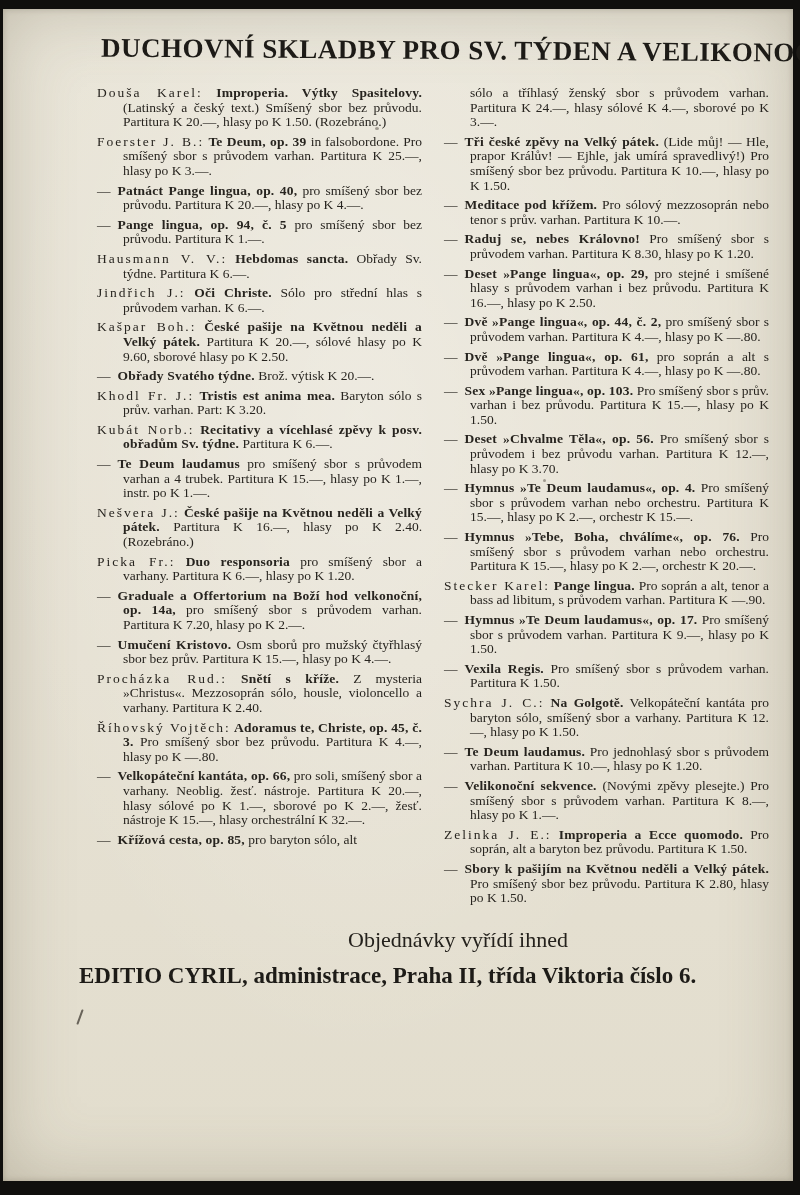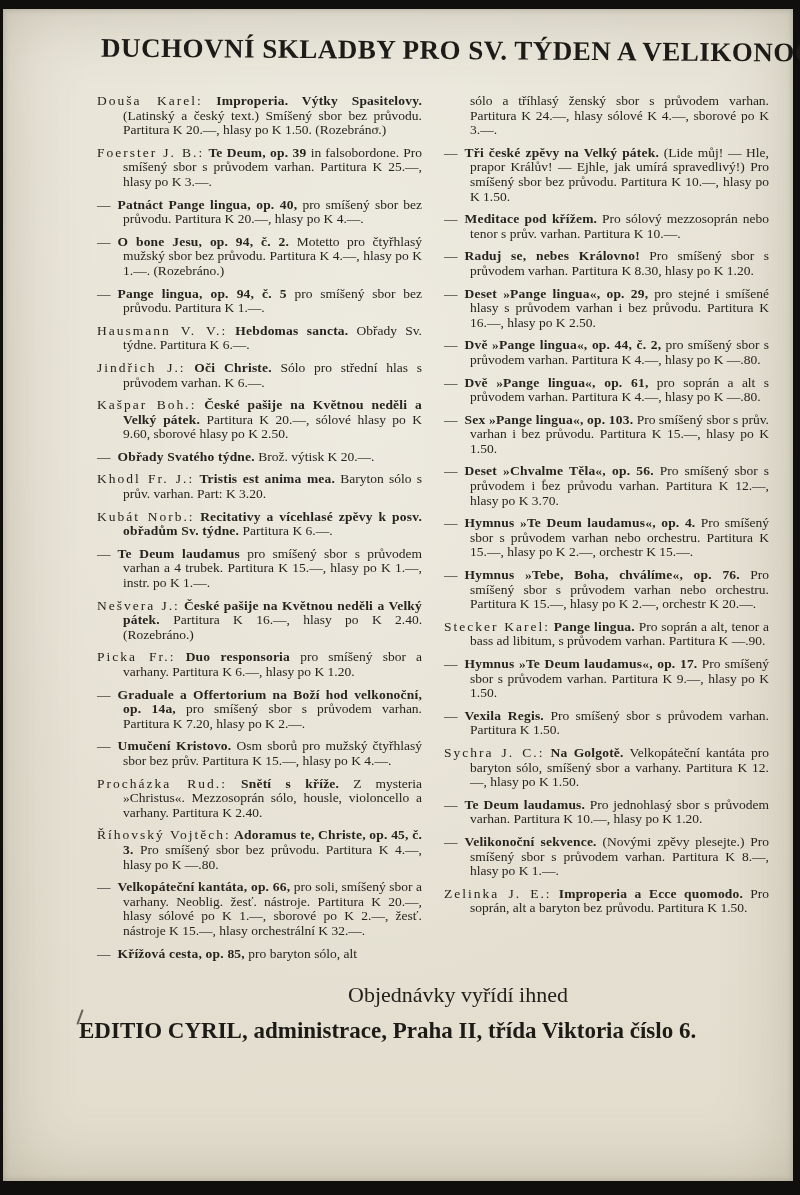--- a/index.html
+++ b/index.html
@@ -29,21 +29,21 @@
     transform:rotate(0.4deg);
     color:#1d1b17;
   }
   .columns {
     display:grid;
     grid-template-columns:1fr 1fr;
     column-gap:22px;
   }
   .col { font-size:13.5px; line-height:14.6px; }
   .entry {
-    margin:8px 0 5px 0;
+    margin:0 0 5px 0;
     padding-left:26px;
     text-indent:-26px;
     text-align:justify;
   }
   .entry.cont { text-indent:0; }
   .entry .author { letter-spacing:2px; }
   .entry .dash { margin-right:7px; }
   .entry b { letter-spacing:0.2px; }
   .footer { margin-top:16px; }
   .footer-line1 {
@@ -83,21 +83,20 @@
 <body>
 
 <div class="paper">
   <div class="content">
     <h1 class="page-title">DUCHOVNÍ SKLADBY PRO SV. TÝDEN A VELIKONOCE.</h1>
     <div class="columns">
       <div class="col">
           <p class="entry"><span class="author">Douša Karel:</span> <b>Improperia. Výtky Spasitelovy.</b> <span>(Latinský a český text.) Smíšený sbor bez průvodu. Partitura K 20.—, hlasy po K 1.50. (Rozebráno.)</span></p>
           <p class="entry"><span class="author">Foerster J. B.:</span> <b>Te Deum, op. 39</b> <span>in falsobordone. Pro smíšený sbor s průvodem varhan. Partitura K 25.—, hlasy po K 3.—.</span></p>
           <p class="entry"><span class="dash">—</span><b>Patnáct Pange lingua, op. 40,</b> <span>pro smíšený sbor bez průvodu. Partitura K 20.—, hlasy po K 4.—.</span></p>
-          <p class="entry"><span class="dash">—</span><b>O bone Jesu, op. 94, č. 2.</b> <span>Motetto pro čtyřhlasý mužský sbor bez průvodu. Partitura K 4.—, hlasy po K 1.—. (Rozebráno.)</span></p>
           <p class="entry"><span class="dash">—</span><b>Pange lingua, op. 94, č. 5</b> <span>pro smíšený sbor bez průvodu. Partitura K 1.—.</span></p>
           <p class="entry"><span class="author">Hausmann V. V.:</span> <b>Hebdomas sancta.</b> <span>Obřady Sv. týdne. Partitura K 6.—.</span></p>
           <p class="entry"><span class="author">Jindřich J.:</span> <b>Oči Christe.</b> <span>Sólo pro střední hlas s průvodem varhan. K 6.—.</span></p>
           <p class="entry"><span class="author">Kašpar Boh.:</span> <b>České pašije na Květnou neděli a Velký pátek.</b> <span>Partitura K 20.—, sólové hlasy po K 9.60, sborové hlasy po K 2.50.</span></p>
           <p class="entry"><span class="dash">—</span><b>Obřady Svatého týdne.</b> <span>Brož. výtisk K 20.—.</span></p>
           <p class="entry"><span class="author">Khodl Fr. J.:</span> <b>Tristis est anima mea.</b> <span>Baryton sólo s prův. varhan. Part: K 3.20.</span></p>
           <p class="entry"><span class="author">Kubát Norb.:</span> <b>Recitativy a vícehlasé zpěvy k posv. obřadům Sv. týdne.</b> <span>Partitura K 6.—.</span></p>
           <p class="entry"><span class="dash">—</span><b>Te Deum laudamus</b> <span>pro smíšený sbor s průvodem varhan a 4 trubek. Partitura K 15.—, hlasy po K 1.—, instr. po K 1.—.</span></p>
           <p class="entry"><span class="author">Nešvera J.:</span> <b>České pašije na Květnou neděli a Velký pátek.</b> <span>Partitura K 16.—, hlasy po K 2.40. (Rozebráno.)</span></p>
           <p class="entry"><span class="author">Picka Fr.:</span> <b>Duo responsoria</b> <span>pro smíšený sbor a varhany. Partitura K 6.—, hlasy po K 1.20.</span></p>
@@ -120,20 +119,21 @@
           <p class="entry"><span class="dash">—</span><b>Deset »Chvalme Těla«, op. 56.</b> <span>Pro smíšený sbor s průvodem i bez průvodu varhan. Partitura K 12.—, hlasy po K 3.70.</span></p>
           <p class="entry"><span class="dash">—</span><b>Hymnus »Te Deum laudamus«, op. 4.</b> <span>Pro smíšený sbor s průvodem varhan nebo orchestru. Partitura K 15.—, hlasy po K 2.—, orchestr K 15.—.</span></p>
           <p class="entry"><span class="dash">—</span><b>Hymnus »Tebe, Boha, chválíme«, op. 76.</b> <span>Pro smíšený sbor s průvodem varhan nebo orchestru. Partitura K 15.—, hlasy po K 2.—, orchestr K 20.—.</span></p>
           <p class="entry"><span class="author">Stecker Karel:</span> <b>Pange lingua.</b> <span>Pro soprán a alt, tenor a bass ad libitum, s průvodem varhan. Partitura K —.90.</span></p>
           <p class="entry"><span class="dash">—</span><b>Hymnus »Te Deum laudamus«, op. 17.</b> <span>Pro smíšený sbor s průvodem varhan. Partitura K 9.—, hlasy po K 1.50.</span></p>
           <p class="entry"><span class="dash">—</span><b>Vexila Regis.</b> <span>Pro smíšený sbor s průvodem varhan. Partitura K 1.50.</span></p>
           <p class="entry"><span class="author">Sychra J. C.:</span> <b>Na Golgotě.</b> <span>Velkopáteční kantáta pro baryton sólo, smíšený sbor a varhany. Partitura K 12.—, hlasy po K 1.50.</span></p>
           <p class="entry"><span class="dash">—</span><b>Te Deum laudamus.</b> <span>Pro jednohlasý sbor s průvodem varhan. Partitura K 10.—, hlasy po K 1.20.</span></p>
           <p class="entry"><span class="dash">—</span><b>Velikonoční sekvence.</b> <span>(Novými zpěvy plesejte.) Pro smíšený sbor s průvodem varhan. Partitura K 8.—, hlasy po K 1.—.</span></p>
           <p class="entry"><span class="author">Zelinka J. E.:</span> <b>Improperia a Ecce quomodo.</b> <span>Pro soprán, alt a baryton bez průvodu. Partitura K 1.50.</span></p>
+          <p class="entry"><span class="dash">—</span><b>Sbory k pašijím na Květnou neděli a Velký pátek.</b> <span>Pro smíšený sbor bez průvodu. Partitura K 2.80, hlasy po K 1.50.</span></p>
         </div>
     </div>
   </div>
   <div class="footer">
     <p class="footer-line1">Objednávky vyřídí ihned</p>
     <p class="footer-line2">EDITIO CYRIL, administrace, Praha II, třída Viktoria číslo 6.</p>
   </div>
   <div class="pen-mark"></div>
   <div class="speck1"></div>
   <div class="speck2"></div>

